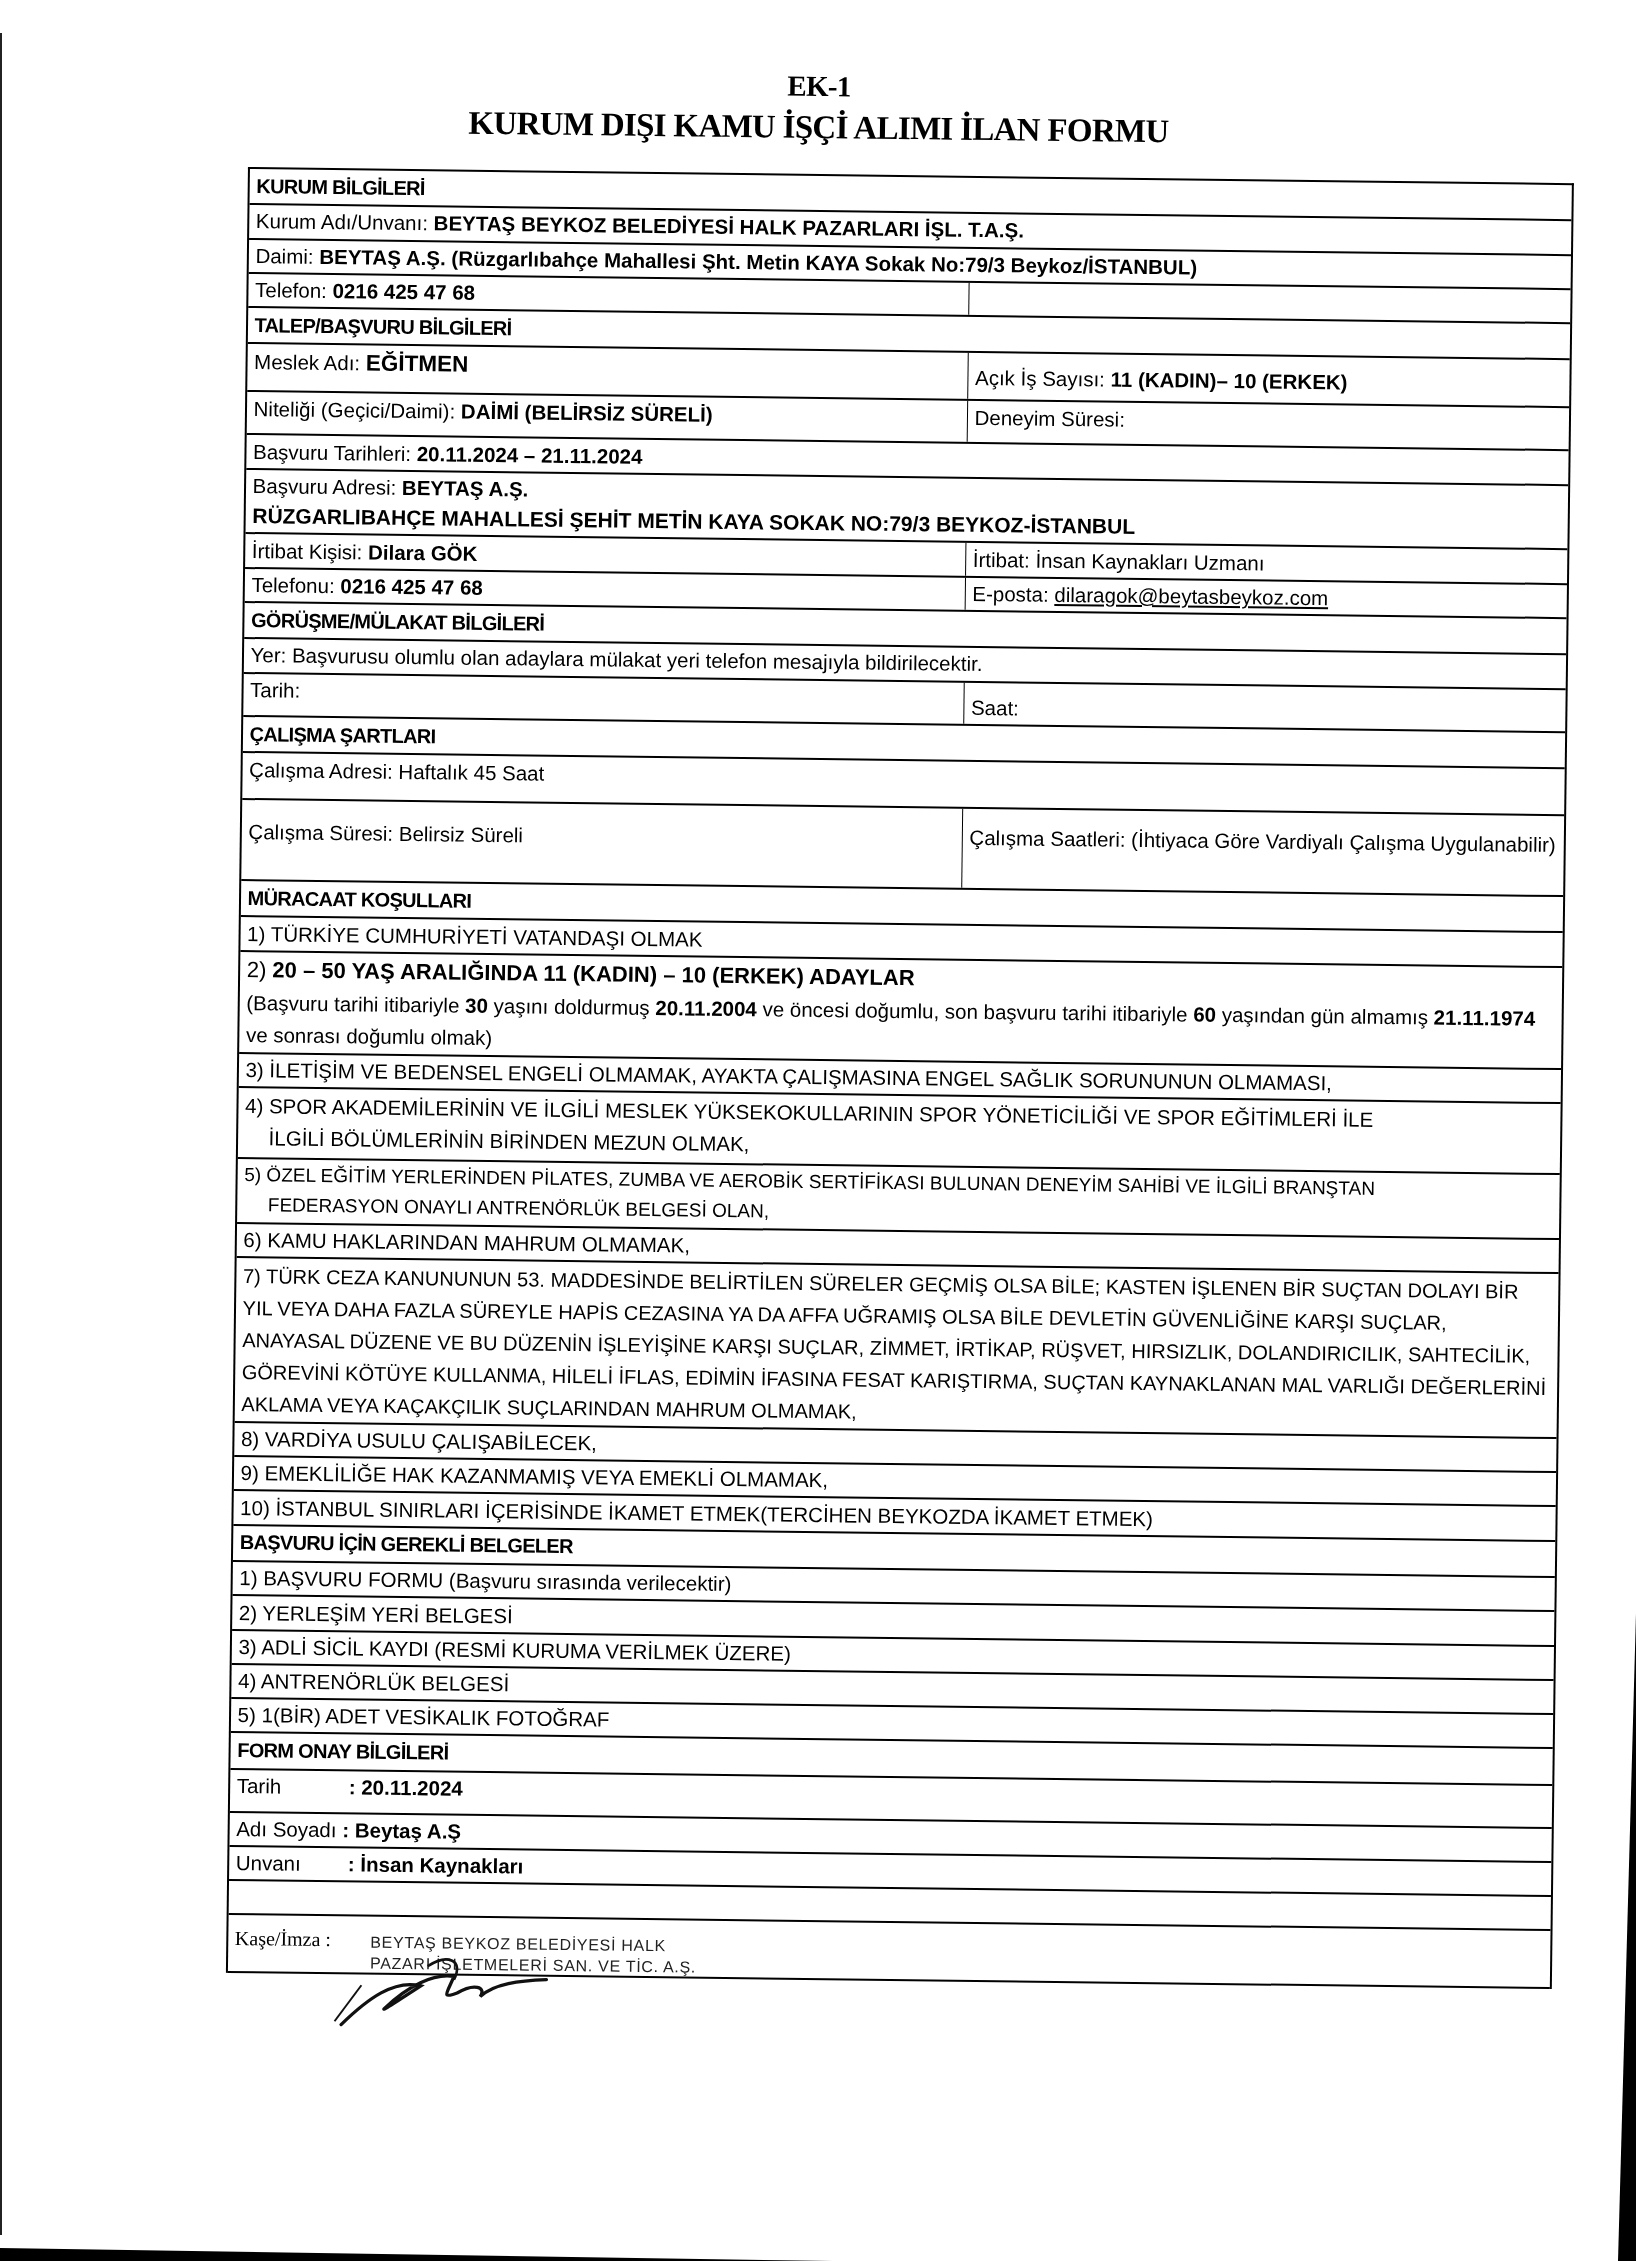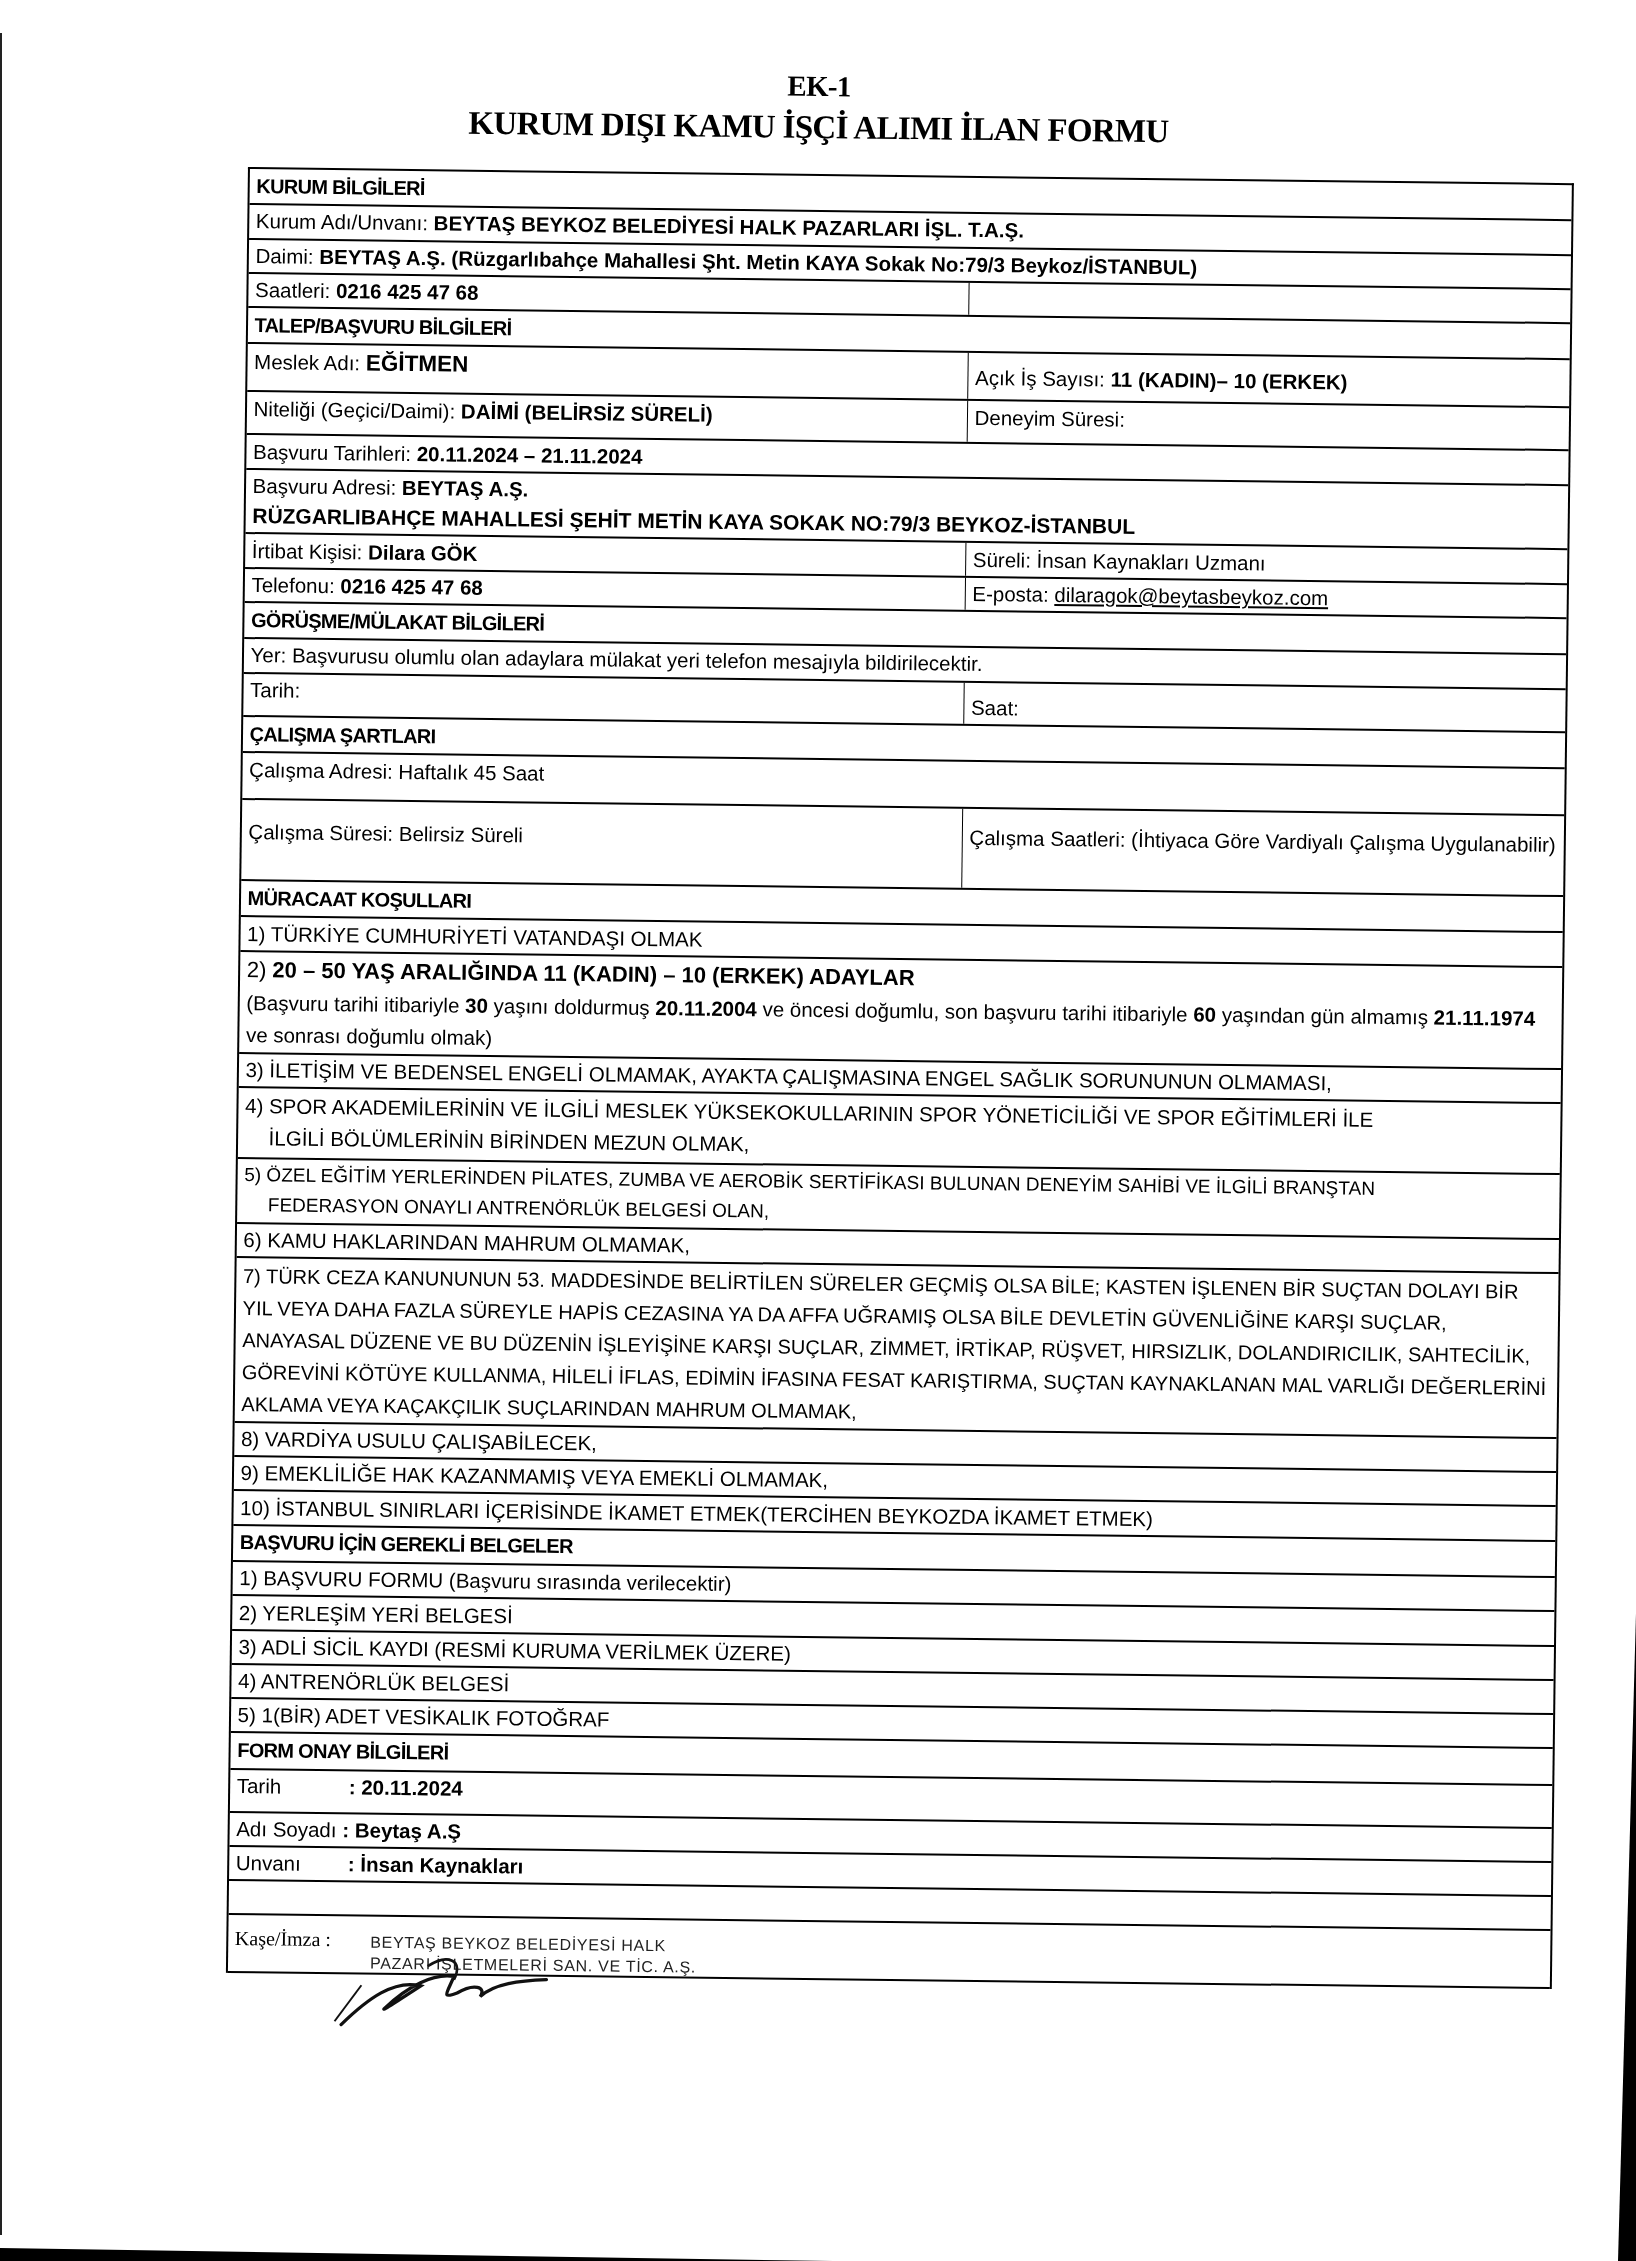--- a/index.html
+++ b/index.html
@@ -67,21 +67,21 @@
         <span>Kurum Adı/Unvanı: </span><span class="b">BEYTAŞ BEYKOZ BELEDİYESİ HALK PAZARLARI İŞL. T.A.Ş.</span>
       </div>
     </div>
     <div class="row">
       <div class="cell full">
         <span>Daimi: </span><span class="b">BEYTAŞ A.Ş. (Rüzgarlıbahçe Mahallesi Şht. Metin KAYA Sokak No:79/3 Beykoz/İSTANBUL)</span>
       </div>
     </div>
     <div class="row">
       <div class="cell left">
-        <span>Saatleri: </span><span class="b">0216 425 47 68</span>
+        <span>Telefon: </span><span class="b">0216 425 47 68</span>
       </div>
       <div class="cell right"></div>
     </div>
 
     <div class="row header">
       <div class="cell full">TALEP/BAŞVURU BİLGİLERİ</div>
     </div>
     <div class="row tall-2">
       <div class="cell left" style="font-size:22.5px;">
         <span style="font-size:20.5px;">Meslek Adı: </span><span class="b">EĞİTMEN</span>
@@ -108,21 +108,21 @@
       <div class="cell full">
         <span>Başvuru Adresi: </span><span class="b">BEYTAŞ A.Ş.</span><br>
         <span class="b" style="font-size:21px;">RÜZGARLIBAHÇE MAHALLESİ ŞEHİT METİN KAYA SOKAK NO:79/3 BEYKOZ-İSTANBUL</span>
       </div>
     </div>
     <div class="row">
       <div class="cell left">
         <span>İrtibat Kişisi: </span><span class="b">Dilara GÖK</span>
       </div>
       <div class="cell right">
-        <span>Süreli: </span><span>İnsan Kaynakları Uzmanı</span>
+        <span>İrtibat: </span><span>İnsan Kaynakları Uzmanı</span>
       </div>
     </div>
     <div class="row">
       <div class="cell left">
         <span>Telefonu: </span><span class="b">0216 425 47 68</span>
       </div>
       <div class="cell right">
         <span>E-posta: </span><span class="u">dilaragok@beytasbeykoz.com</span>
       </div>
     </div>

